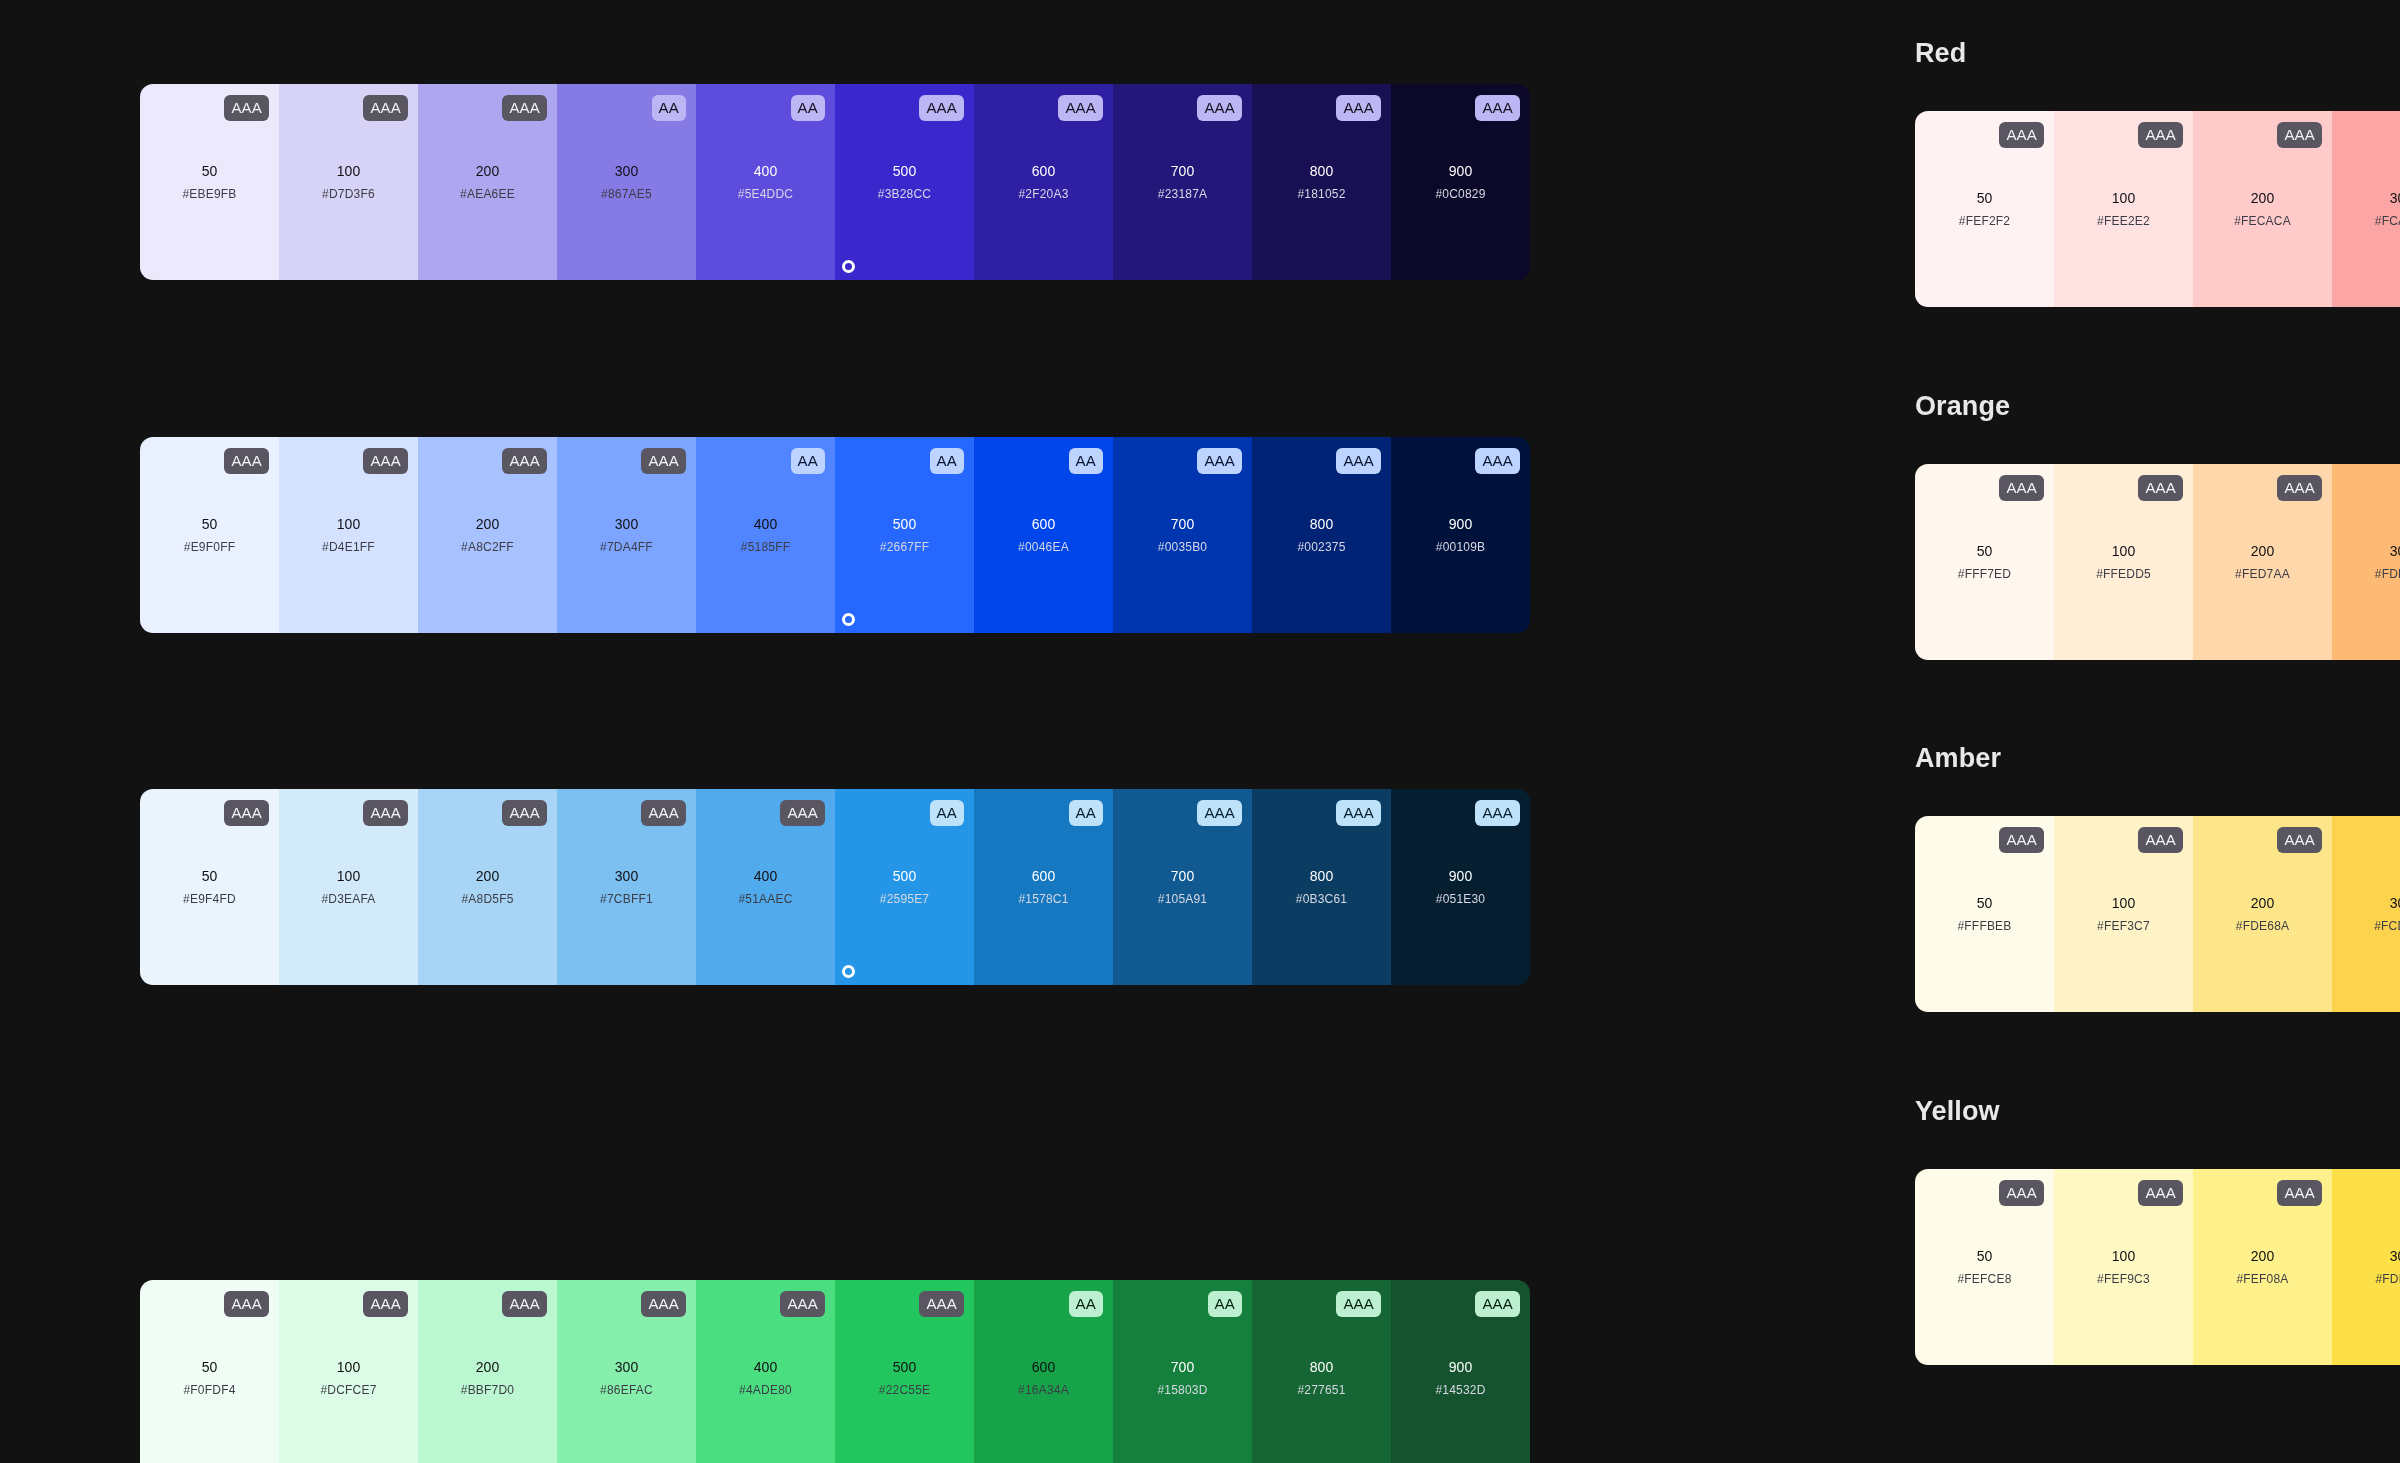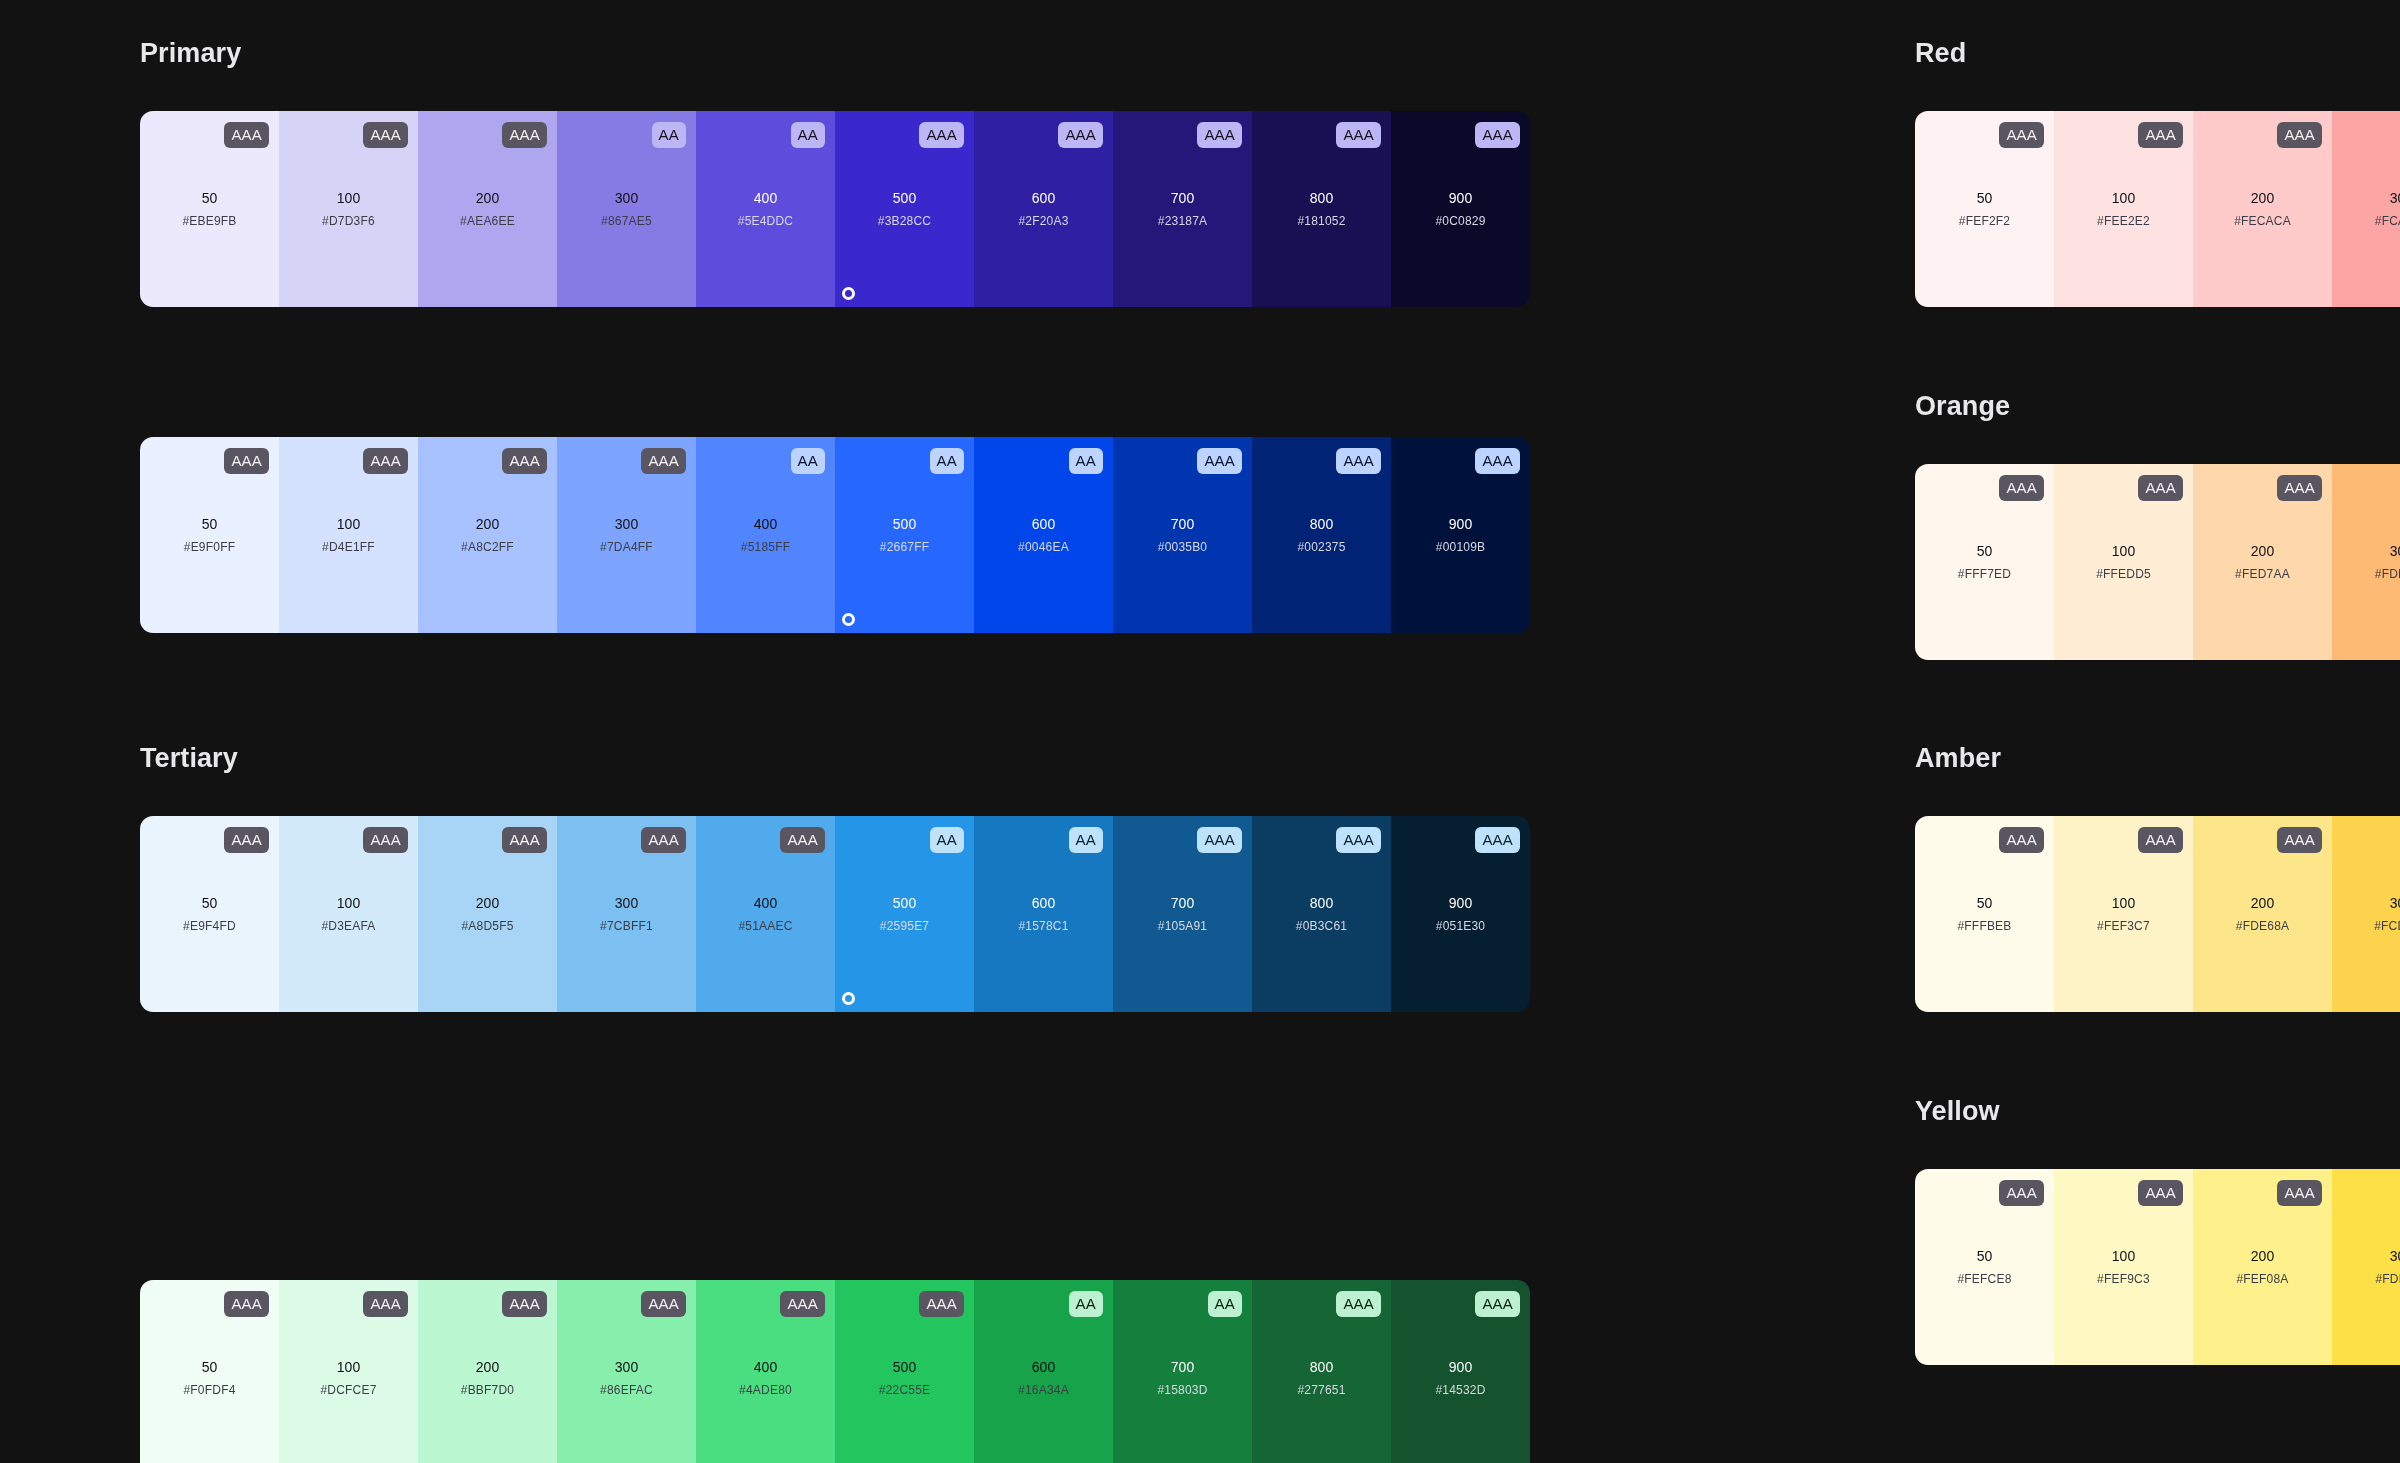--- a/index.html
+++ b/index.html
@@ -108,21 +108,20 @@
     border: 3.5px solid #ffffff;
     background: transparent;
   }
 </style>
 </head>
 <body>
 
 <div id="root">
   <div class="col col-left" id="col-left">
       <div class="group" style="top: 40px; left: 0px;">
-        <div class="group-title">Primary</div>
         <div class="ramp">
           <div class="swatch txt-dark" style="background: rgb(235, 233, 251);">
             <span class="badge dark">AAA</span>
             <div class="swatch-step">50</div>
             <div class="swatch-hex">#EBE9FB</div>
           </div>
           <div class="swatch txt-dark" style="background: rgb(215, 211, 246);">
             <span class="badge dark">AAA</span>
             <div class="swatch-step">100</div>
             <div class="swatch-hex">#D7D3F6</div>
@@ -219,21 +218,20 @@
             <div class="swatch-hex">#002375</div>
           </div>
           <div class="swatch txt-light" style="background: rgb(0, 18, 59);">
             <span class="badge lightblue">AAA</span>
             <div class="swatch-step">900</div>
             <div class="swatch-hex">#00109B</div>
           </div>
         </div>
       </div>
       <div class="group" style="top: 745px; left: 0px;">
-        <div class="group-title">Tertiary</div>
         <div class="ramp">
           <div class="swatch txt-dark" style="background: rgb(233, 244, 253);">
             <span class="badge dark">AAA</span>
             <div class="swatch-step">50</div>
             <div class="swatch-hex">#E9F4FD</div>
           </div>
           <div class="swatch txt-dark" style="background: rgb(211, 234, 250);">
             <span class="badge dark">AAA</span>
             <div class="swatch-step">100</div>
             <div class="swatch-hex">#D3EAFA</div>

